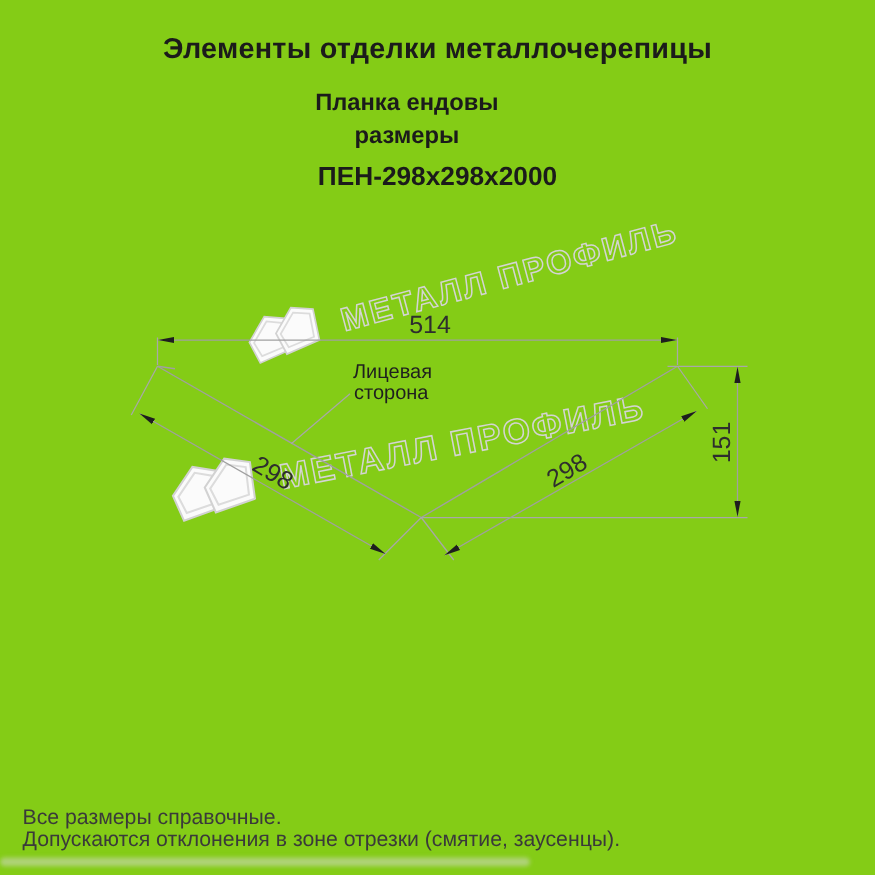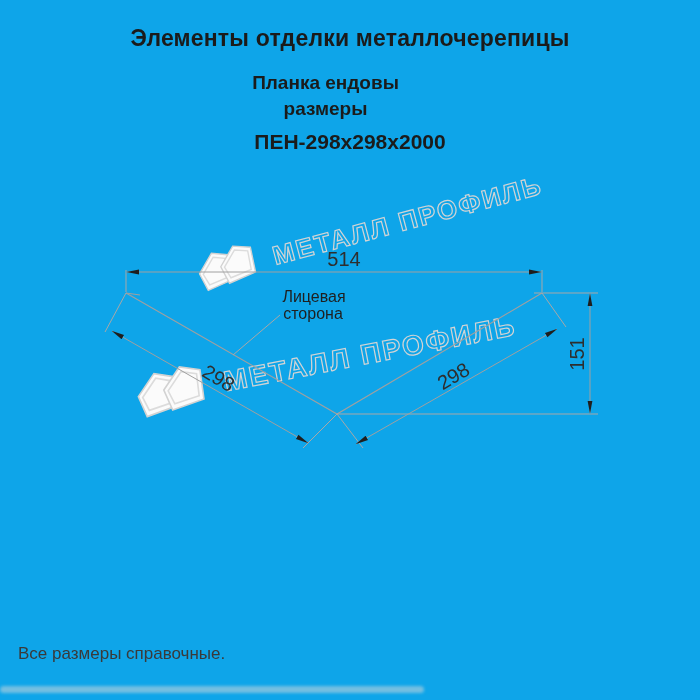--- a/index.html
+++ b/index.html
@@ -1,18 +1,18 @@
 <!DOCTYPE html>
 <html><head>
 <meta charset="utf-8">
 <style>
   html,body{margin:0;padding:0;background:#888;}
   *{box-sizing:border-box;}
   .page{
-    position:relative;width:700px;height:700px;background:#0ea5e9;
+    position:relative;width:700px;height:700px;background:#84cc16;
     font-family:"Liberation Sans","DejaVu Sans",sans-serif;
     overflow:hidden;margin:0 auto;
   }
   
   .titles{position:absolute;left:0;top:0;width:700px;text-align:center;z-index:3;color:#1b1b1b;}
   .main-title{position:absolute;left:0;top:25px;width:700px;font-size:23px;font-weight:bold;letter-spacing:.2px;}
   .subtitle{position:absolute;left:0;top:70px;width:651px;font-size:19px;font-weight:bold;line-height:26px;}
   .model{position:absolute;left:0;top:130px;width:700px;font-size:21px;font-weight:bold;text-align:center;}
   
   .wm{position:absolute;display:flex;align-items:center;gap:10px;z-index:1;transform-origin:0 50%;pointer-events:none;}
@@ -120,15 +120,16 @@
 
     <g>
       <path d="M280,315 L233,355" fill="none" stroke="#a8a8a8" stroke-width="1"></path>
       <text class="face-label" x="314" y="302" text-anchor="middle">Лицевая</text>
       <text class="face-label" x="313" y="319" text-anchor="middle">сторона</text>
     </g>
   </svg>
 
   <div class="notes">
     <div>Все размеры справочные.</div>
+    <div>Допускаются отклонения в зоне отрезки (смятие, заусенцы).</div>
   </div>
 
 </div>
 
 </body></html>

